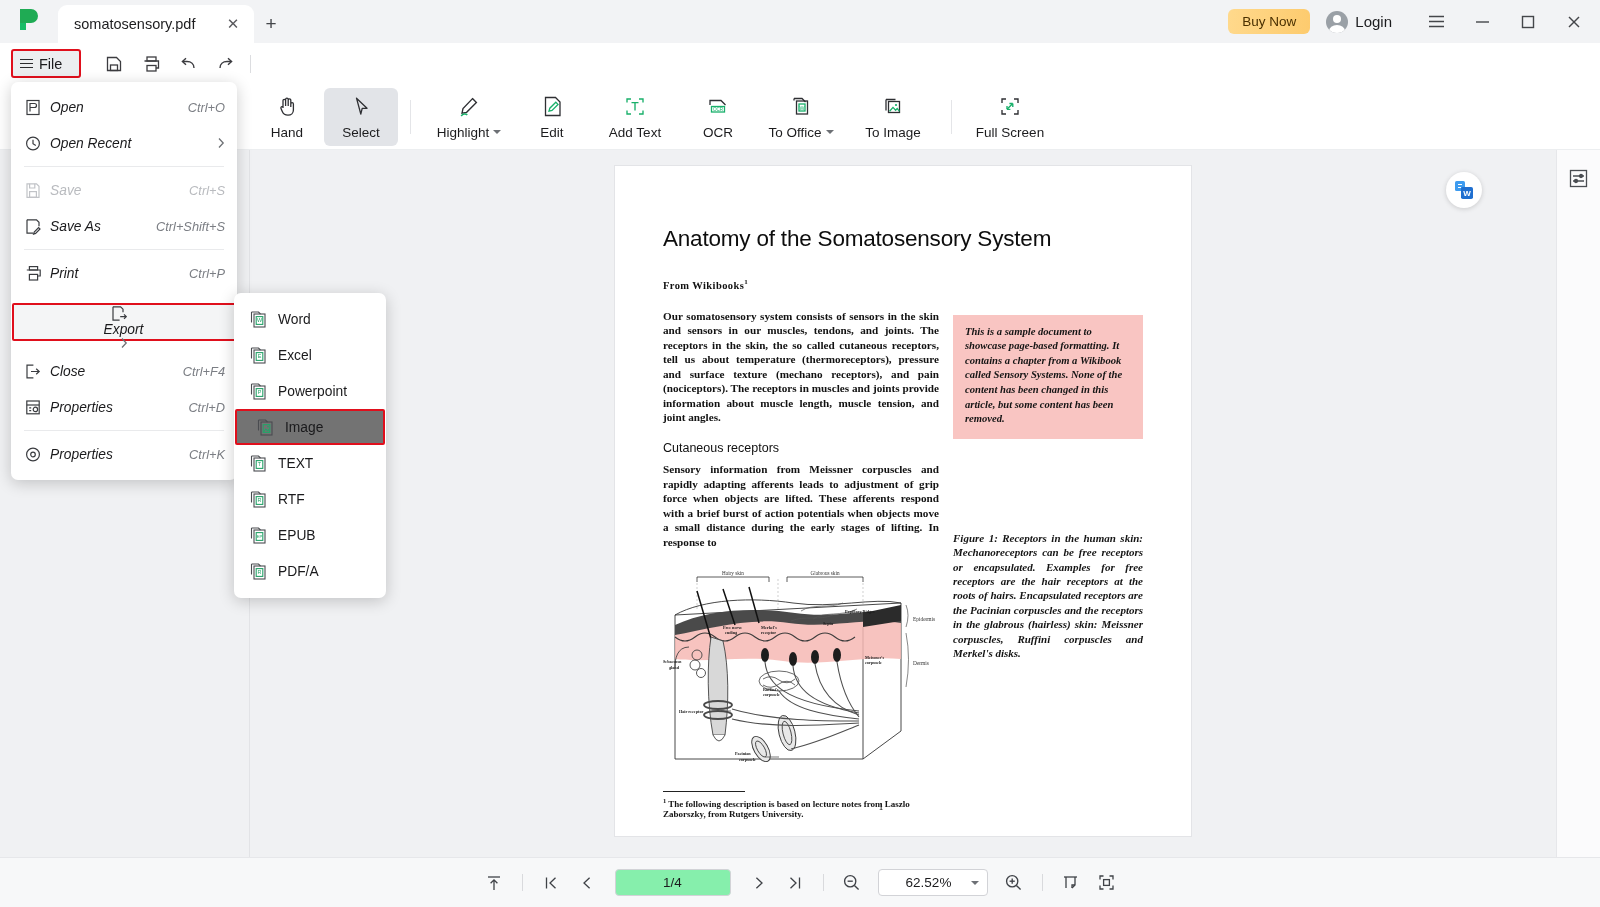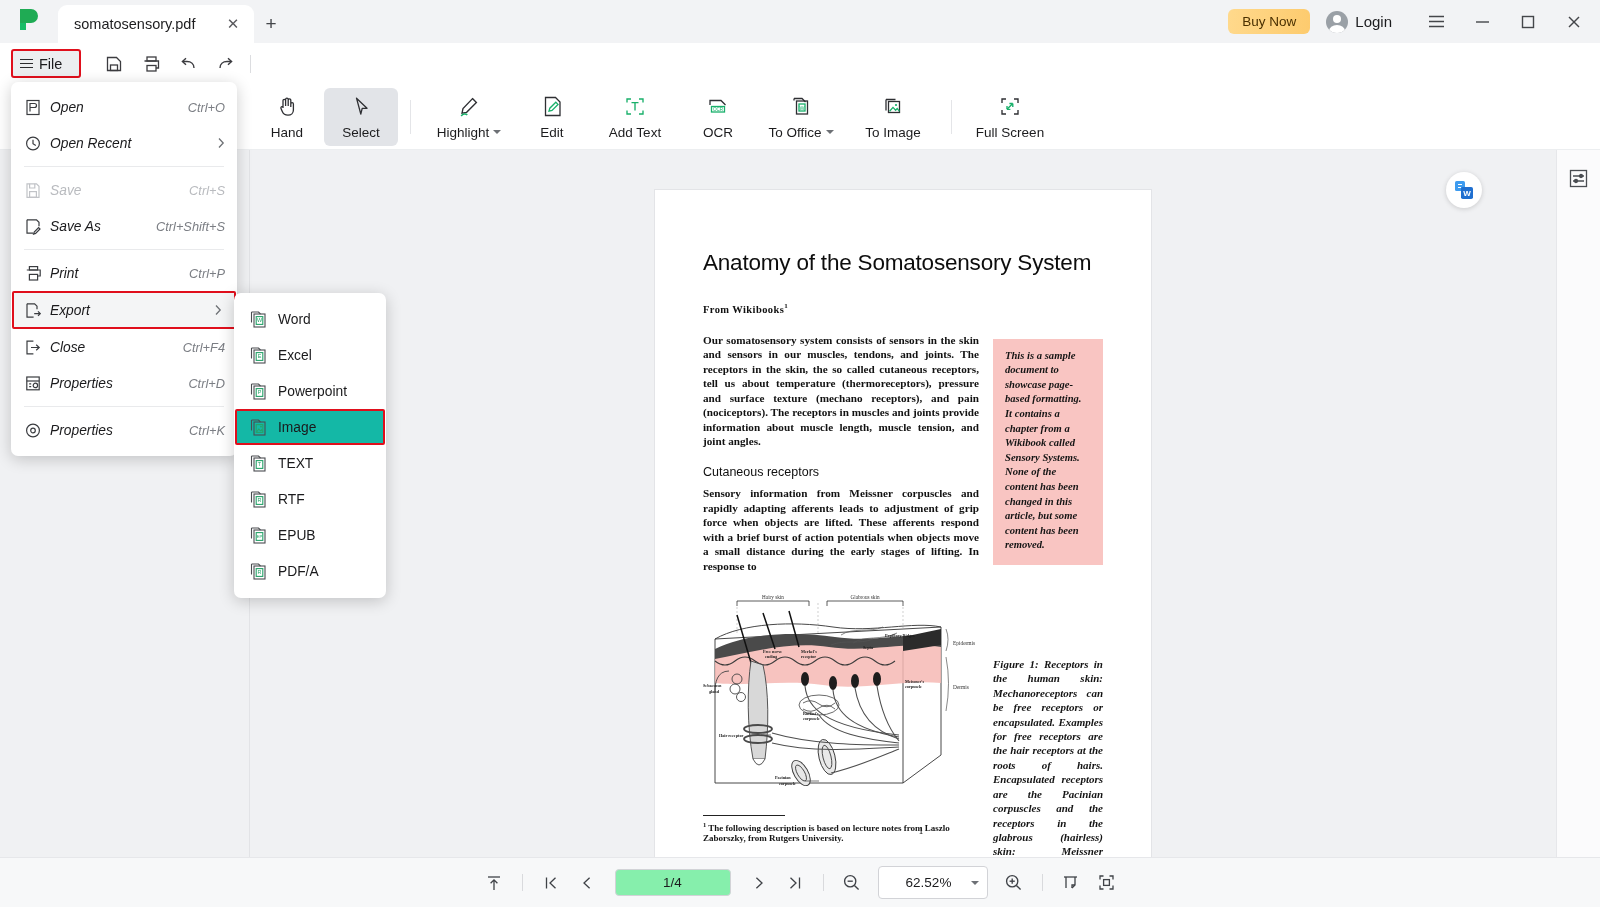--- a/index.html
+++ b/index.html
@@ -99,22 +99,22 @@
   .left-rail { position: absolute; left: 0; top: 0; width: 250px; height: 707px;
     background: #f0f1f3; border-right: 1px solid #e2e3e6; }
   .right-rail { position: absolute; right: 0; top: 0; width: 44px; height: 707px;
     background: #fbfbfc; border-left: 1px solid #e6e7ea; padding-top: 14px;
     display: flex; flex-direction: column; align-items: center; gap: 12px; }
   .rail-btn { width: 28px; height: 28px; display: flex; align-items: center; justify-content: center;
     color: #4a4d52; }
 
   .docviewport { position: absolute; left: 250px; top: 0; right: 44px; height: 707px;
     display: flex; justify-content: center; padding-top: 16px; }
-  .page { width: 496px; height: 670px; background: #fff; box-shadow: 0 0 0 1px #e3e4e7;
-    position: relative; padding: 60px 48px 0 48px; margin-top: 24px; }
+  .page { width: 576px; height: 670px; background: #fff; box-shadow: 0 0 0 1px #e3e4e7;
+    position: relative; padding: 60px 48px 0 48px; }
 
   .word-fab { position: absolute; right: 74px; top: 22px; width: 36px; height: 36px;
     border-radius: 50%; background: #fff; box-shadow: 0 1px 5px rgba(0,0,0,.16);
     display: flex; align-items: center; justify-content: center; }
 
   
   .doc-title { font-size: 22.5px; color: #0d0d0d; font-family: "Liberation Sans", sans-serif;
     letter-spacing: -0.2px; margin-bottom: 26px; }
   .doc-from { font-family: "Liberation Serif", serif; font-size: 10.5px; color: #111;
     font-weight: bold; letter-spacing: .4px; margin-bottom: 18px; }
@@ -141,45 +141,45 @@
   
   .statusbar { position: absolute; bottom: 0; left: 0; width: 1600px; height: 50px;
     background: #f7f8f9; border-top: 1px solid #e6e7ea;
     display: flex; align-items: center; justify-content: center; gap: 4px; }
   .sb-btn { width: 32px; height: 30px; display: flex; align-items: center; justify-content: center;
     color: #3f4247; }
   .sb-sep { width: 1px; height: 17px; background: #d9dadd; margin: 0 8px; }
   .page-input { width: 116px; height: 27px; border: 1px solid #d2d3d7; border-radius: 4px;
     background: #86efac; display: flex; align-items: center; justify-content: center;
     font-size: 13.5px; color: #1c1c1e; margin: 0 8px; }
-  .zoom-select { width: 110px; height: 33px; border: 1px solid #d2d3d7; border-radius: 4px;
+  .zoom-select { width: 110px; height: 27px; border: 1px solid #d2d3d7; border-radius: 4px;
     background: #fff; display: flex; align-items: center; padding: 0 8px;
     font-size: 13.5px; color: #1c1c1e; margin: 0 6px; }
   .zoom-select .zv { flex: 1; text-align: center; }
 
   
   .file-menu { position: absolute; left: 11px; top: 82px; width: 226px; background: #fff;
     border-radius: 7px; box-shadow: 0 3px 16px rgba(0,0,0,.20); padding: 7px 0 8px 0; z-index: 60; }
   .mi { height: 36px; display: flex; align-items: center; padding: 0 12px 0 14px; position: relative; font-style: italic; }
   .mi-ico { width: 25px; display: flex; align-items: center; color: #3a3c40; flex-shrink: 0; }
   .mi-lbl { font-size: 13.8px; color: #1a1a1c; flex: 1; }
   .mi-key { font-size: 12.8px; color: #7b7e84; }
   .mi.disabled .mi-lbl, .mi.disabled .mi-key { color: #b9bbbf; }
   .mi.disabled .mi-ico { color: #c1c3c7; }
   .mi-arrow { color: #6e7175; font-size: 13px; display:flex; align-items:center; }
   .mi-sep { height: 1px; background: #e9eaec; margin: 5px 13px; }
   .mi.highlight { background: #f4f5f6; border: 2.5px solid #e00f1c; border-radius: 2px;
-    height: 38px; margin: 0 1px; padding-left: 11px; }
+    height: 38px; margin: 12px 1px; padding-left: 11px; flex-direction: column; }
 
   
   .export-menu { position: absolute; left: 234px; top: 293px; width: 152px; background: #fff;
     border-radius: 7px; box-shadow: 0 3px 16px rgba(0,0,0,.20); padding: 8px 0 9px 0; z-index: 61; }
   .ei { height: 36px; display: flex; align-items: center; padding: 0 12px 0 14px; gap: 10px; }
-  .ei.highlight { background: #14b8a6; border: 2.5px solid #e00f1c; border-radius: 2px;
-    height: 36px; margin: 0 1px; padding-left: 11px; }
+  .ei.highlight { background: #737373; border: 2.5px solid #e00f1c; border-radius: 2px;
+    height: 36px; margin: 0 1px; padding-left: 18px; }
   .ei-lbl { font-size: 13.8px; color: #1a1a1c; }
   .ei-ico { width: 20px; height: 20px; display: flex; align-items: center; justify-content: center; flex-shrink: 0; }
 </style>
 </head>
 <body>
 
 <div class="app">
 
   <div class="titlebar">
     <div class="logo">

